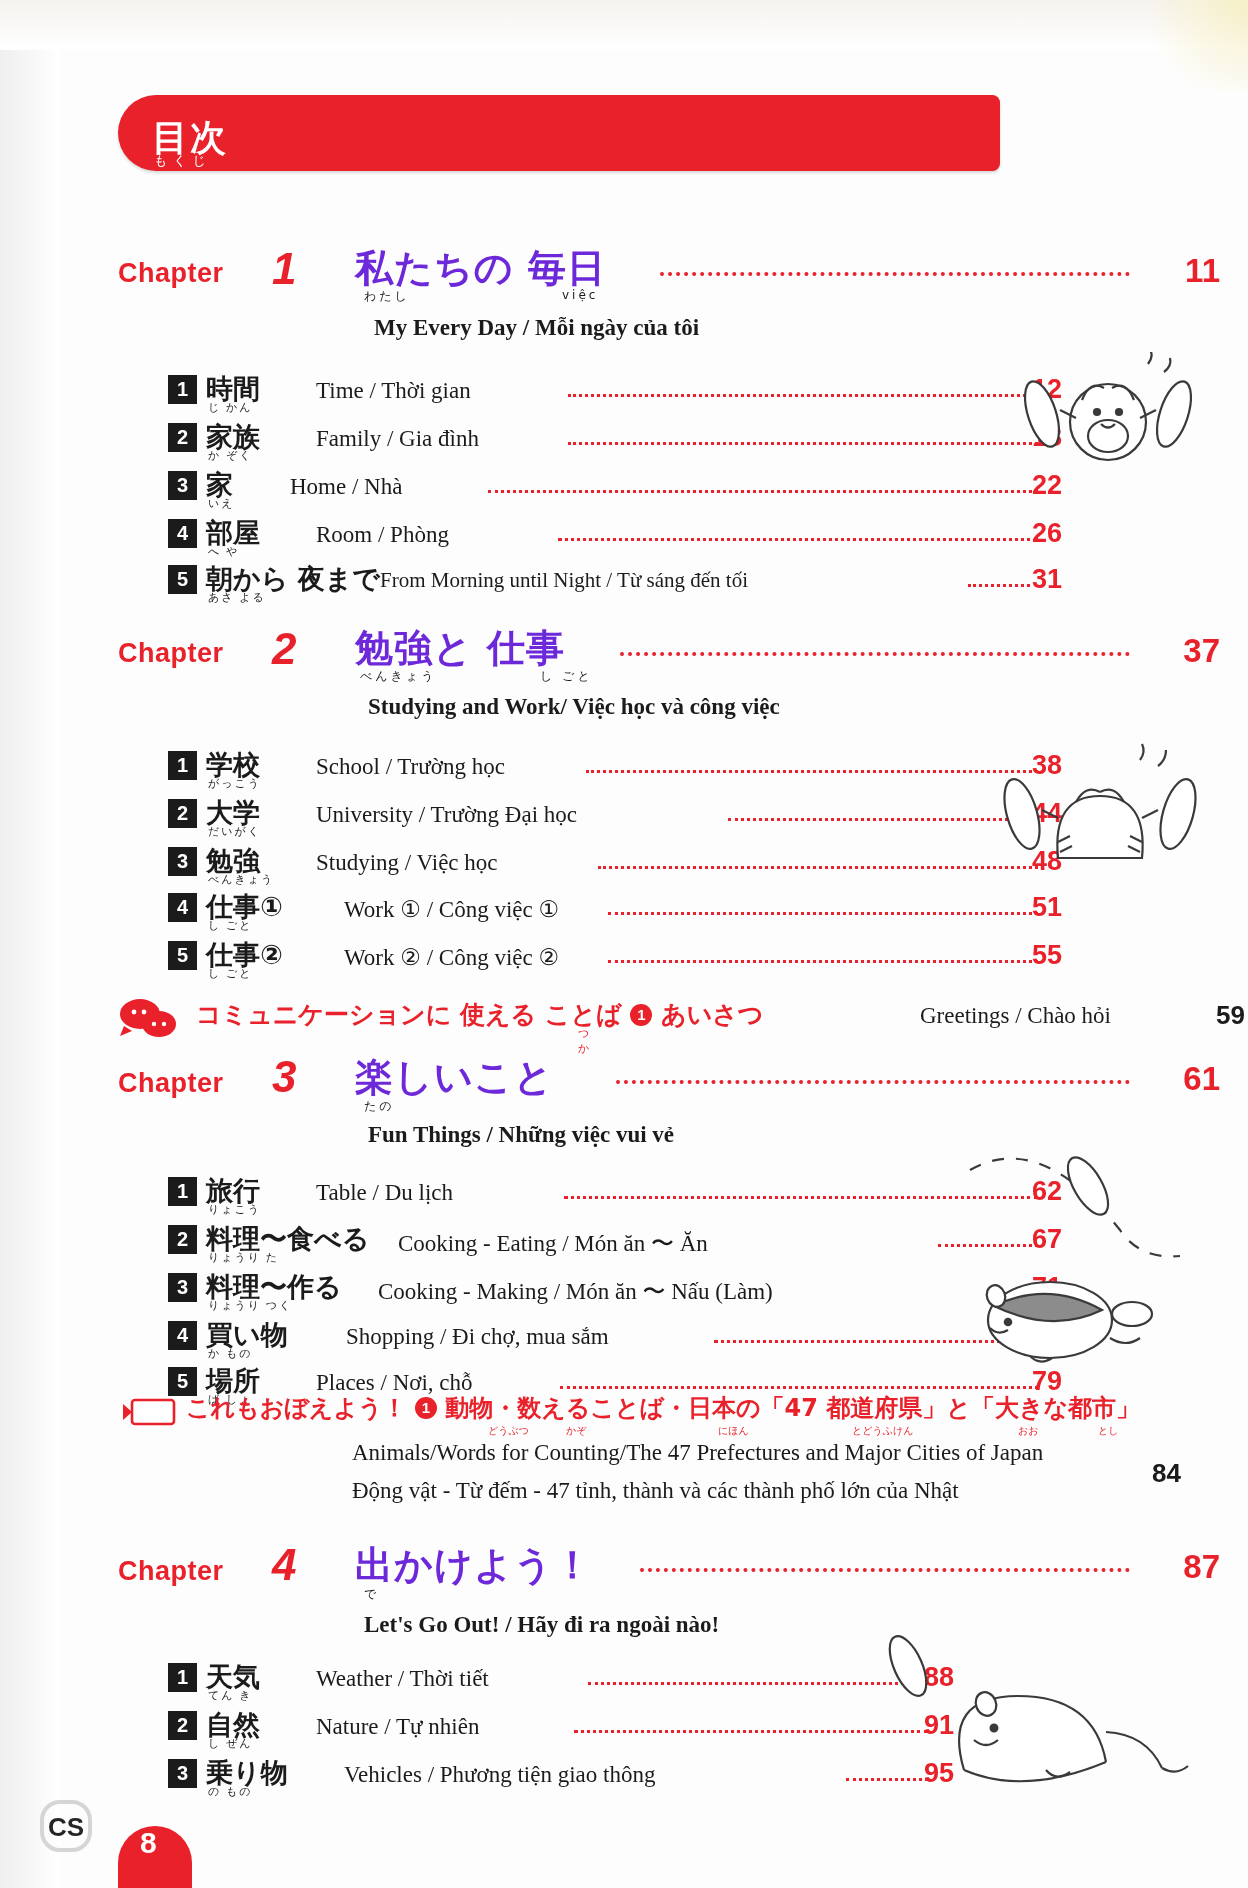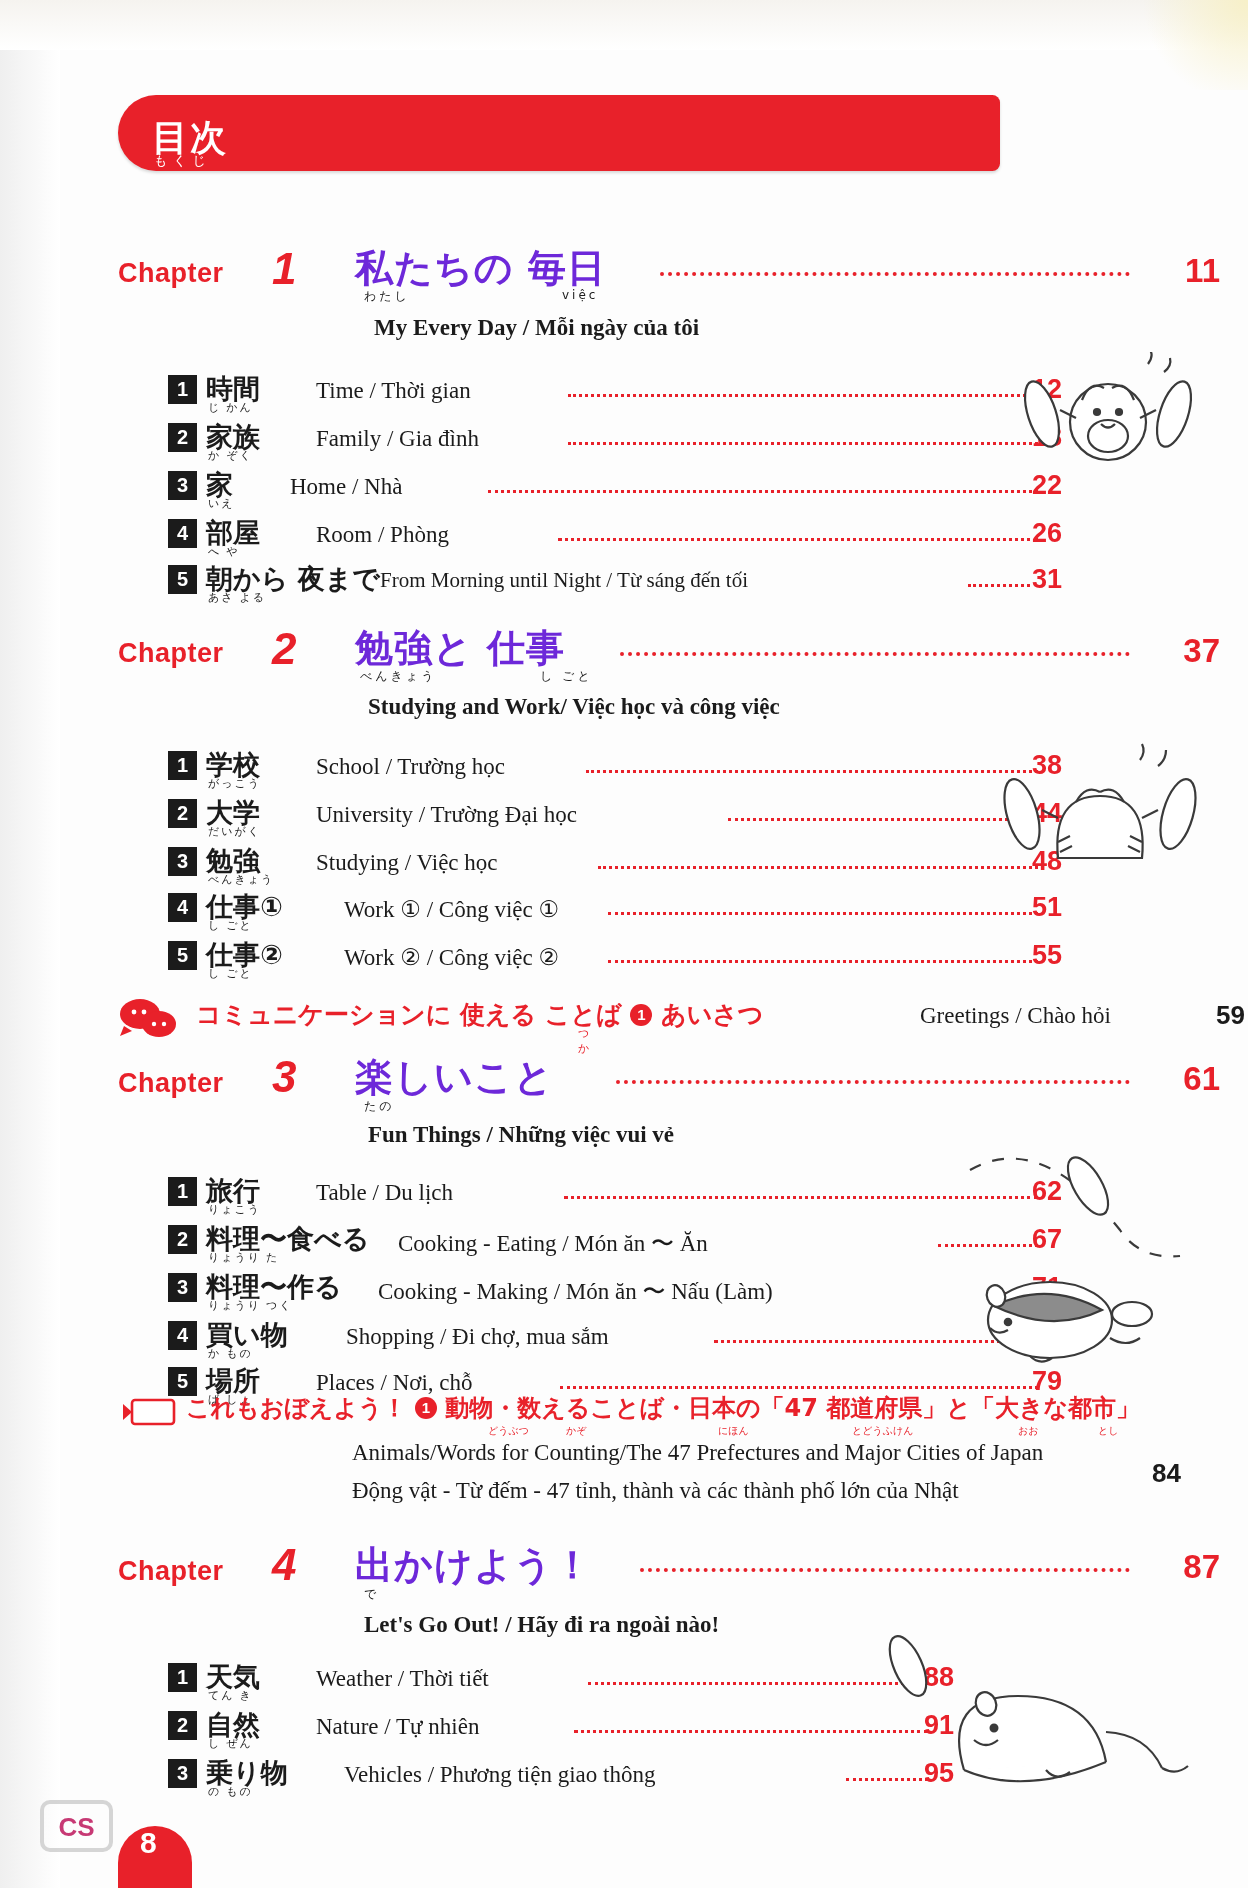--- a/index.html
+++ b/index.html
@@ -146,21 +146,21 @@
     color: #1b1b1b;
     font-family: "DejaVu Sans", sans-serif;
     font-size: 27px;
     font-weight: bold;
     white-space: nowrap;
   }
   .row-ruby {
     position: absolute;
     left: 40px; top: 28px;
     color: #1b1b1b;
-    font-family: Liberation Sans, sans-serif;
+    font-family: Liberation Serif, serif;
     font-size: 11px;
     letter-spacing: 2px;
     white-space: nowrap;
   }
   .row-en {
     position: absolute;
     top: 6px;
     color: #1b1b1b;
     font-family: "Liberation Serif", serif;
     font-size: 23px;
@@ -299,24 +299,24 @@
     color: #ffffff;
     font-family: "Liberation Sans", sans-serif;
     font-size: 30px;
     font-weight: bold;
   }
 
   
   .cs-logo {
     position: absolute;
     left: 40px; top: 1800px;
-    width: 73px; height: 52px;
+    width: 52px; height: 52px;
     border: 4px solid #cfcfcf;
-    border-radius: 10px;
-    color: #be185d;
+    border-radius: 20px;
+    color: #000000;
     font-family: "Liberation Sans", sans-serif;
     font-size: 26px;
     font-weight: bold;
     text-align: center;
     line-height: 46px;
     opacity: 0.85;
   }
   .cs-text {
     position: absolute;
     left: 110px; top: 1806px;

